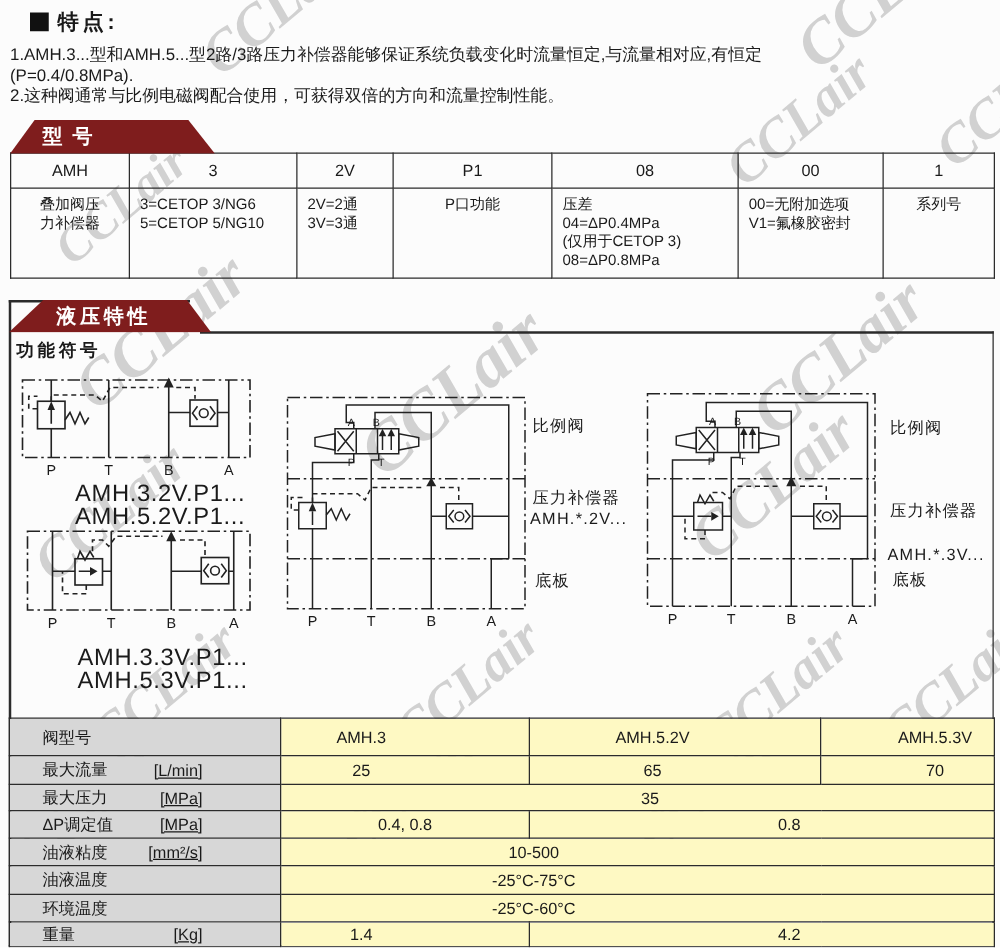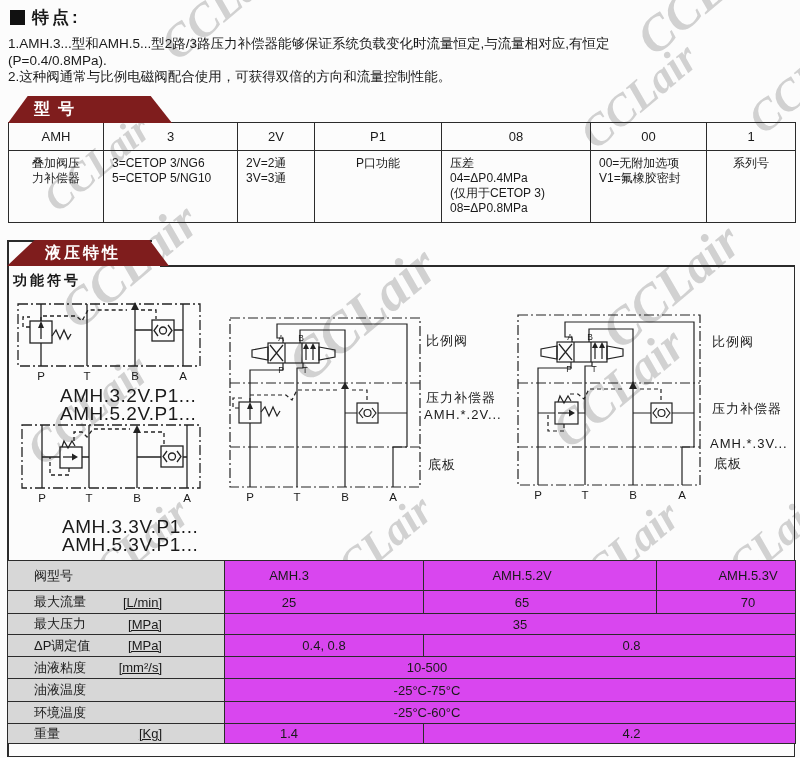--- a/index.html
+++ b/index.html
@@ -21,21 +21,21 @@
   .wm9{left:16px;top:435px;font-size:46px;}
   .wm10{left:540px;top:415px;font-size:50px;}
   .wm11{left:62px;top:575px;font-size:44px;}
   .wm12{left:305px;top:572px;font-size:44px;}
   .wm13{left:552px;top:578px;font-size:44px;}
   .wm14{left:695px;top:572px;font-size:44px;}
   .wm15{left:262px;top:655px;font-size:42px;}
   .wm16{left:500px;top:655px;font-size:42px;}
   .wm17{left:5px;top:668px;font-size:42px;}
   
-  .features-title{left:10px;top:6px;display:flex;align-items:center;gap:7px;z-index:2;}
+  .features-title{left:24px;top:6px;display:flex;align-items:center;gap:7px;z-index:2;}
   .features-title .sq{width:15px;height:15px;background:#111;display:inline-block;}
   .features-title .tt{font-size:17px;font-weight:bold;letter-spacing:3px;}
   .features-text{left:8px;top:36px;width:784px;font-size:13.5px;line-height:16.5px;z-index:2;}
   
   .banner{background:#7f1d1d;color:#fff;font-weight:bold;z-index:3;display:flex;align-items:center;}
   .banner-model{left:8px;top:96px;width:164px;height:27px;
       clip-path:polygon(12% 0,87% 0,100% 100%,0 100%);}
   .banner-model span{margin-left:26px;font-size:16px;letter-spacing:8px;}
   .banner-hyd{left:7px;top:240px;width:162px;height:26px;
       clip-path:polygon(17% 0,88% 0,100% 100%,0 100%);}
@@ -50,24 +50,24 @@
   .model-table td.ctr{text-align:center;}
   .model-table td.lft{text-align:left;padding-left:8px;}
   
   .frame-line{position:absolute;background:#2b2b2b;z-index:1;}
   .hyd-sub{left:13px;top:272px;font-size:14px;font-weight:600;letter-spacing:3px;z-index:2;}
   .caption{position:absolute;font-size:19px;line-height:18px;z-index:2;letter-spacing:0.5px;}
   .zone-label{position:absolute;font-size:13px;z-index:2;letter-spacing:1px;}
   .diagram{position:absolute;z-index:2;}
   .diagram text{font-family:"Liberation Sans","DejaVu Sans",sans-serif;}
   
-  .spec-table{left:7px;top:560px;width:788px;padding-left:24px;}
+  .spec-table{left:7px;top:574px;width:788px;padding-left:24px;}
   .spec-table td{font-size:13px;vertical-align:middle;}
   .spec-table td.lab{background:#d7d7d7;}
-  .spec-table td.val{text-align:center;background:#d946ef;}
+  .spec-table td.val{text-align:center;background:#fef9c3;}
   .lbl{display:flex;align-items:center;}
   .lbl .nm{padding-left:26px;}
   .lbl .un{margin-left:auto;margin-right:62px;text-decoration:underline;}
   .cv{display:inline-block;}
   .shA{transform:translateX(-35px);}   
   .shB{transform:translateX(-18px);}   
   .shC{transform:translateX(22px);}    
   .shM{transform:translateX(-83px);}   
   .shR{transform:translateX(22px);text-align:right;}    
   .shS{transform:translateX(10px);}    

